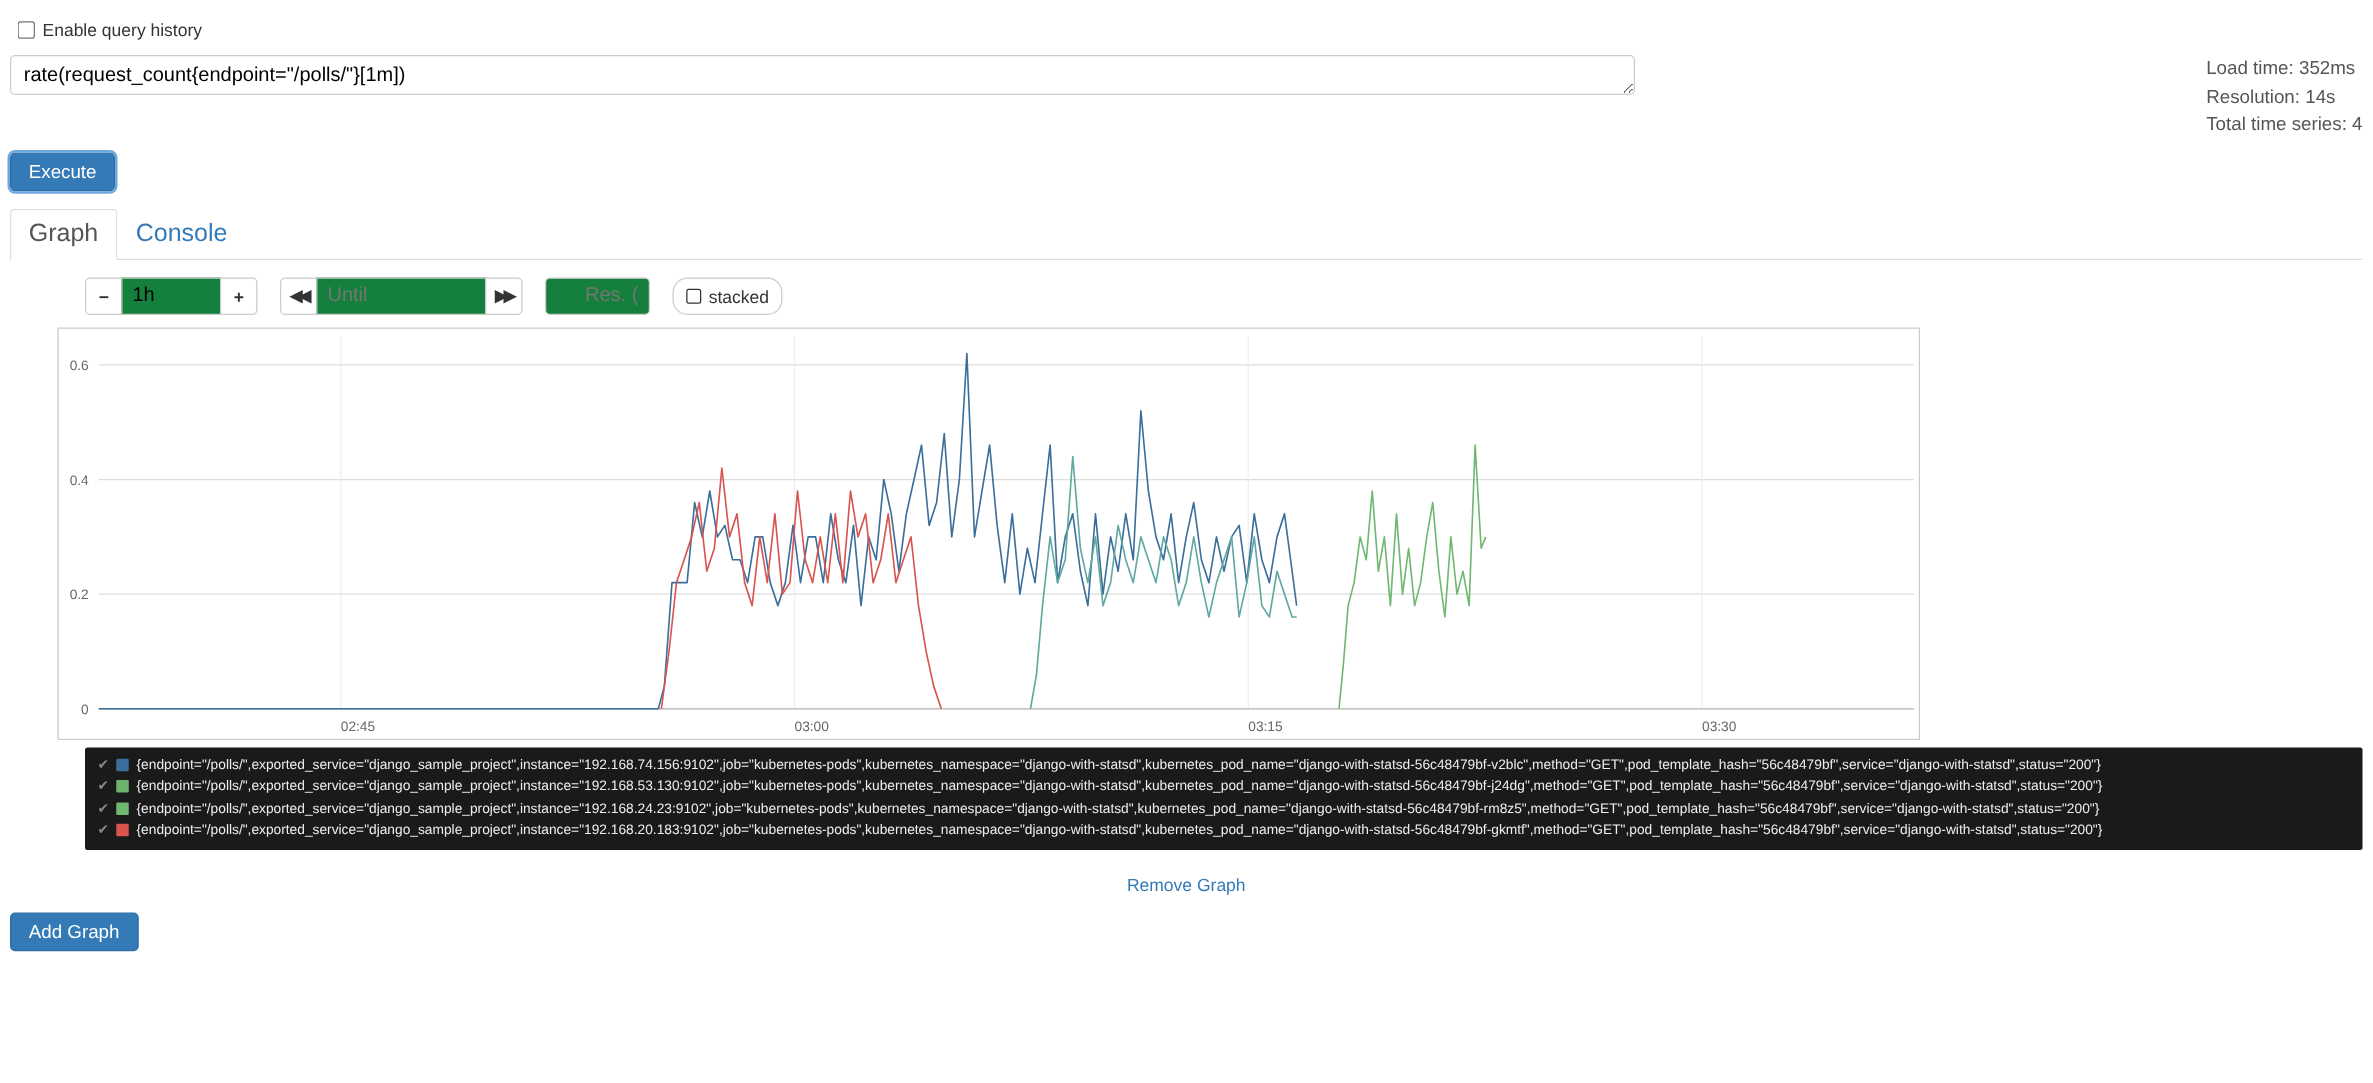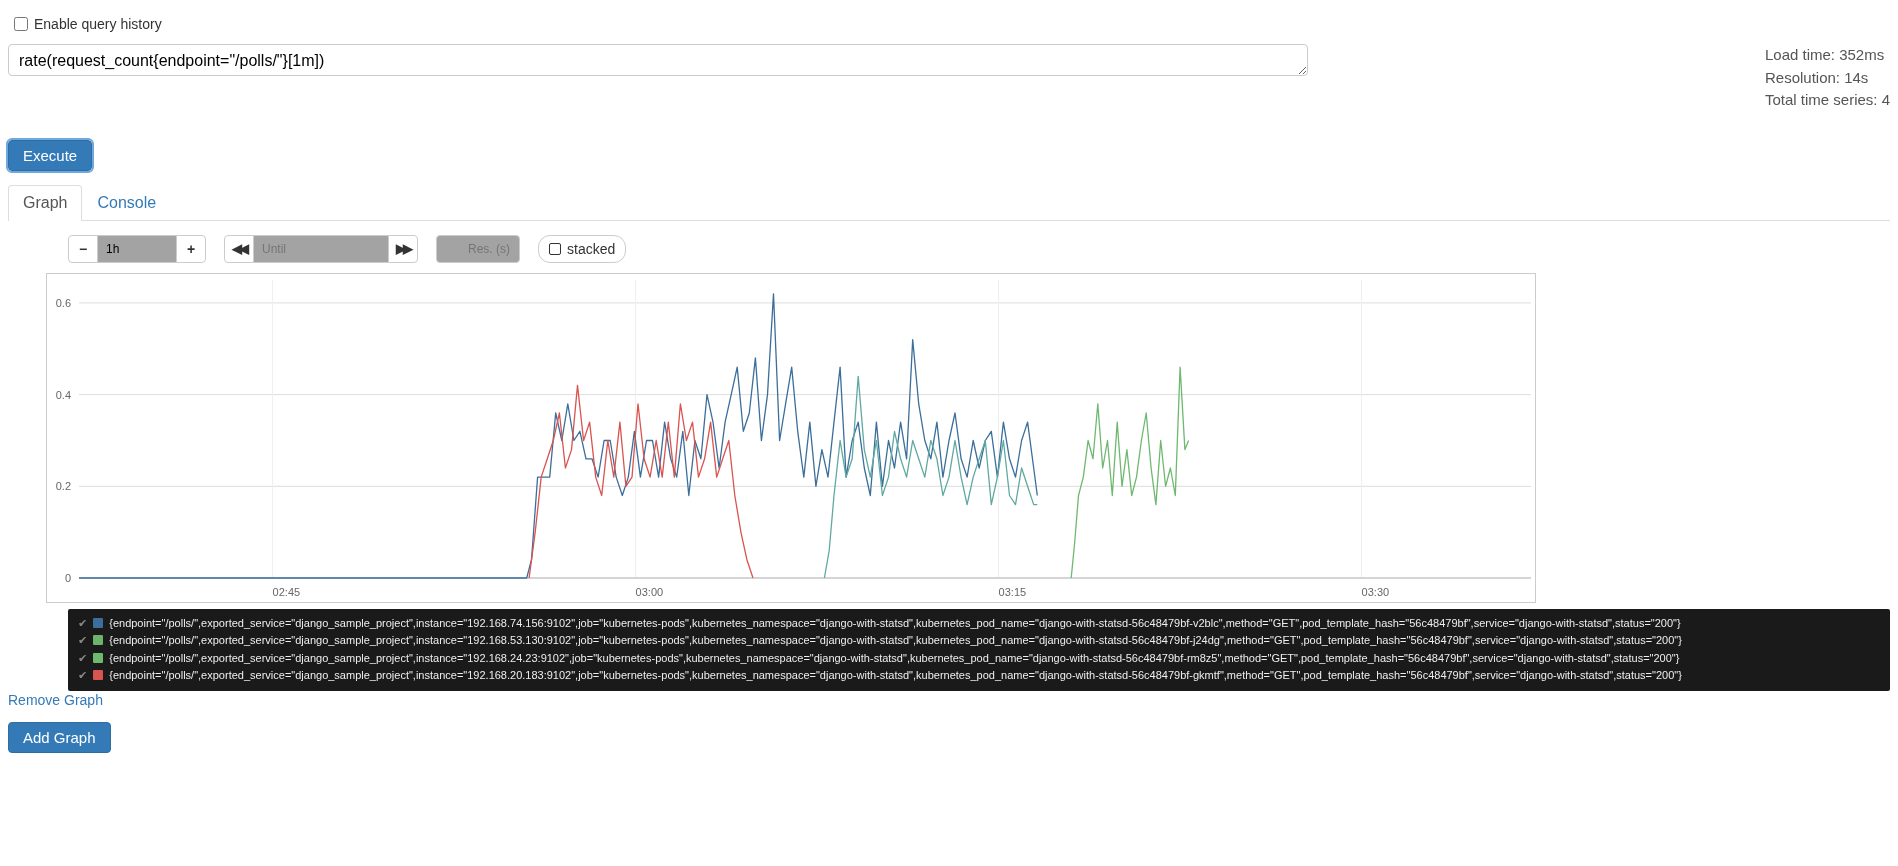--- a/index.html
+++ b/index.html
@@ -2,51 +2,51 @@
 <html><head>
 <meta charset="utf-8">
 <style>
   * { box-sizing: border-box; margin: 0; padding: 0; }
   body { font-family: "Helvetica Neue", Helvetica, Arial, sans-serif; font-size: 14px; color: #333; background: #fff; padding: 8px; }
   .checkbox-row { display: flex; align-items: center; gap: 6px; margin: 8px 0 12px 6px; font-size: 14px; }
   .checkbox-row input { width: 14px; height: 14px; }
   .top-row { display: flex; gap: 20px; align-items: flex-start; }
   .query-input { flex: 0 0 1300px; border: 1px solid #ccc; border-radius: 4px; padding: 8px 10px; font-size: 16px; font-family: inherit; resize: both; height: 32px; line-height: 1; overflow: hidden; }
   .stats { font-size: 15px; color: #555; line-height: 1.5; margin-left: auto; padding-right: 0; white-space: nowrap; }
-  .exec-row { display: flex; gap: 8px; margin-top: 28px; align-items: center; }
+  .exec-row { display: flex; gap: 8px; margin-top: 10px; align-items: center; }
   .btn-primary { background: #337ab7; color: #fff; border: 1px solid #2e6da4; padding: 6px 14px; border-radius: 4px; font-size: 15px; cursor: pointer; }
   .btn-focused { outline: 2px solid #6fa8dc; outline-offset: 0; }
   .metric-select { border: 1px solid #ccc; border-radius: 4px; padding: 6px 28px 6px 12px; font-size: 15px; position: relative; background: #fff; cursor: pointer; display: flex; align-items: center; gap: 6px; }
   .metric-select::after { content: ""; }
   .caret-up-down { display:inline-block; width:8px; position:relative; }
   .caret-up-down::before { content:""; position:absolute; top:-6px; left:0; border-left:4px solid transparent; border-right:4px solid transparent; border-bottom:4px solid #333; }
   .caret-up-down::after { content:""; position:absolute; top:2px; left:0; border-left:4px solid transparent; border-right:4px solid transparent; border-top:4px solid #333; }
   .tabs { display: flex; margin-top: 14px; border-bottom: 1px solid #ddd; }
-  .tab { padding: 8px 14px; cursor: pointer; border: 1px solid transparent; border-bottom: none; border-radius: 4px 4px 0 0; font-size: 16px; }
+  .tab { padding: 8px 14px; cursor: pointer; border: 1px solid transparent; border-bottom: none; border-radius: 4px 4px 0 0; font-size: 20px; }
   .tab.active { border-color: #ddd; background: #fff; margin-bottom: -1px; color: #555; }
   .tab.inactive { color: #337ab7; }
   .controls-row { display: flex; gap: 18px; margin: 14px 0 10px 60px; }
   .input-group { display: flex; }
   .input-group > * { border: 1px solid #ccc; margin-left: -1px; }
   .input-group > *:first-child { margin-left: 0; border-radius: 4px 0 0 4px; }
   .input-group > *:last-child { border-radius: 0 4px 4px 0; }
   .ig-btn { width: 30px; display:flex; align-items:center; justify-content:center; background:#fff; cursor:pointer; font-size:14px; font-weight:bold; }
-  .ig-input { padding: 5px 8px; font-size: 12px; background:#a3a3a3; border:1px solid #ccc; }
+  .ig-input { padding: 5px 8px; font-size: 16px; background:#15803d; border:1px solid #ccc; }
   .ig-input.w80 { width: 80px; }
   .ig-input.w160 { width: 136px; }
   .ig-input.w84  { width: 84px; padding-left: 31px; }
   .stacked-btn { border:1px solid #ccc; border-radius:12px; padding: 5px 10px; display:flex; align-items:center; gap:6px; background:#fff; cursor:pointer; font-size:14px; }
   .stacked-btn .box { width:12px; height:12px; border:1.5px solid #333; border-radius:2px; display:inline-block; }
   .chart-wrap { margin: 0 0 0 38px; position: relative; }
   .chart-svg { display:block; border:1px solid #ccc; background:#fff; }
   .legend-box { margin: 6px 0 0 60px; background:#1a1a1a; color:#eee; font-size:11px; padding:6px 10px; border-radius:2px; line-height:1.6; font-family: Arial, sans-serif; }
   .legend-row { display:flex; align-items:flex-start; gap:6px; white-space:nowrap; overflow:hidden; }
   .check { color:#888; font-size:11px; }
   .swatch { width:10px; height:10px; display:inline-block; border-radius:1px; margin-top:3px; flex-shrink:0; }
-  .remove-link { text-align:left; color:#337ab7; font-size:14px; margin-top:1px; cursor:pointer; }
+  .remove-link { text-align:center; color:#337ab7; font-size:14px; margin-top:20px; cursor:pointer; }
   .add-graph { margin-top:14px; }
   .dbl-caret-l, .dbl-caret-r { font-family: Arial; font-weight:bold; letter-spacing:-3px; font-size:13px; }
 </style>
 </head>
 <body>
 
 <div class="checkbox-row">
   <input type="checkbox" style="">
   <label>Enable query history</label>
 </div>

